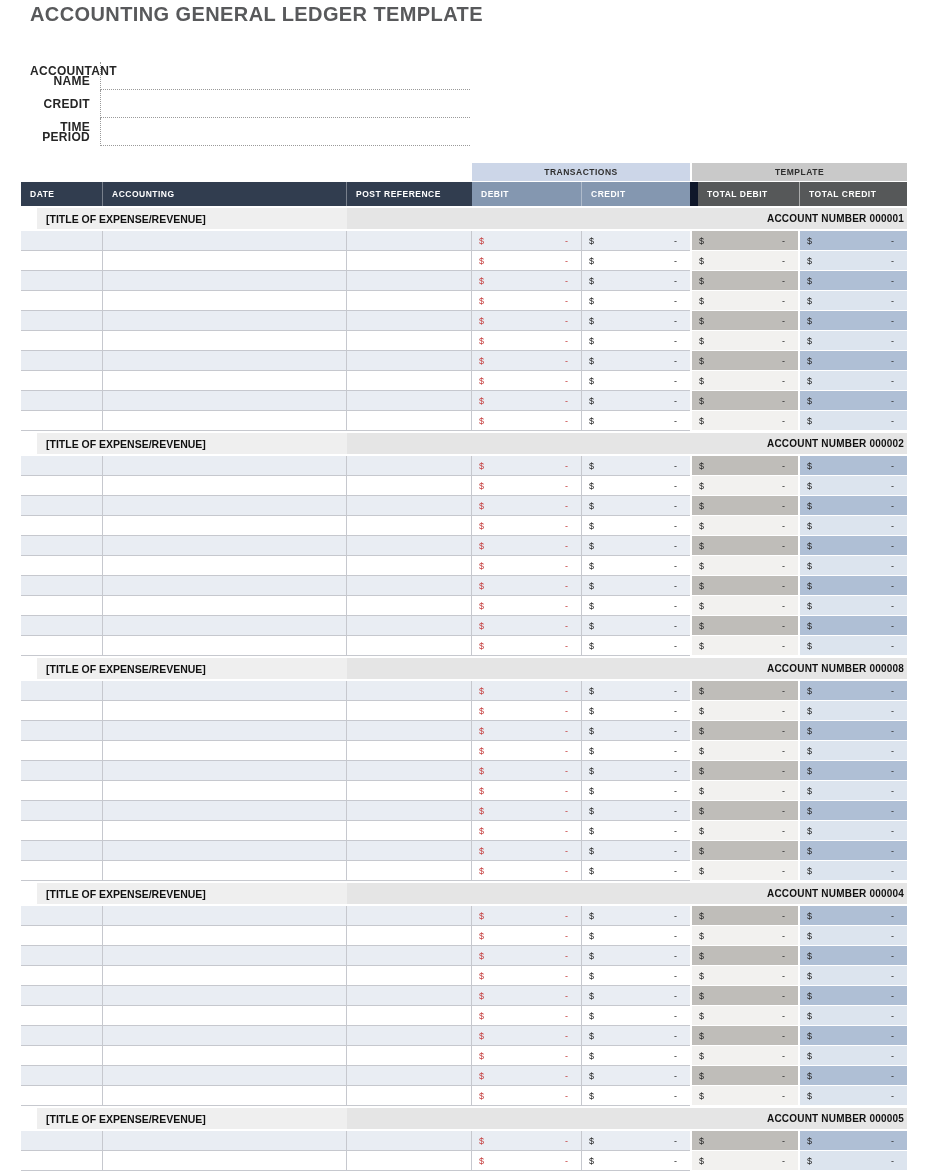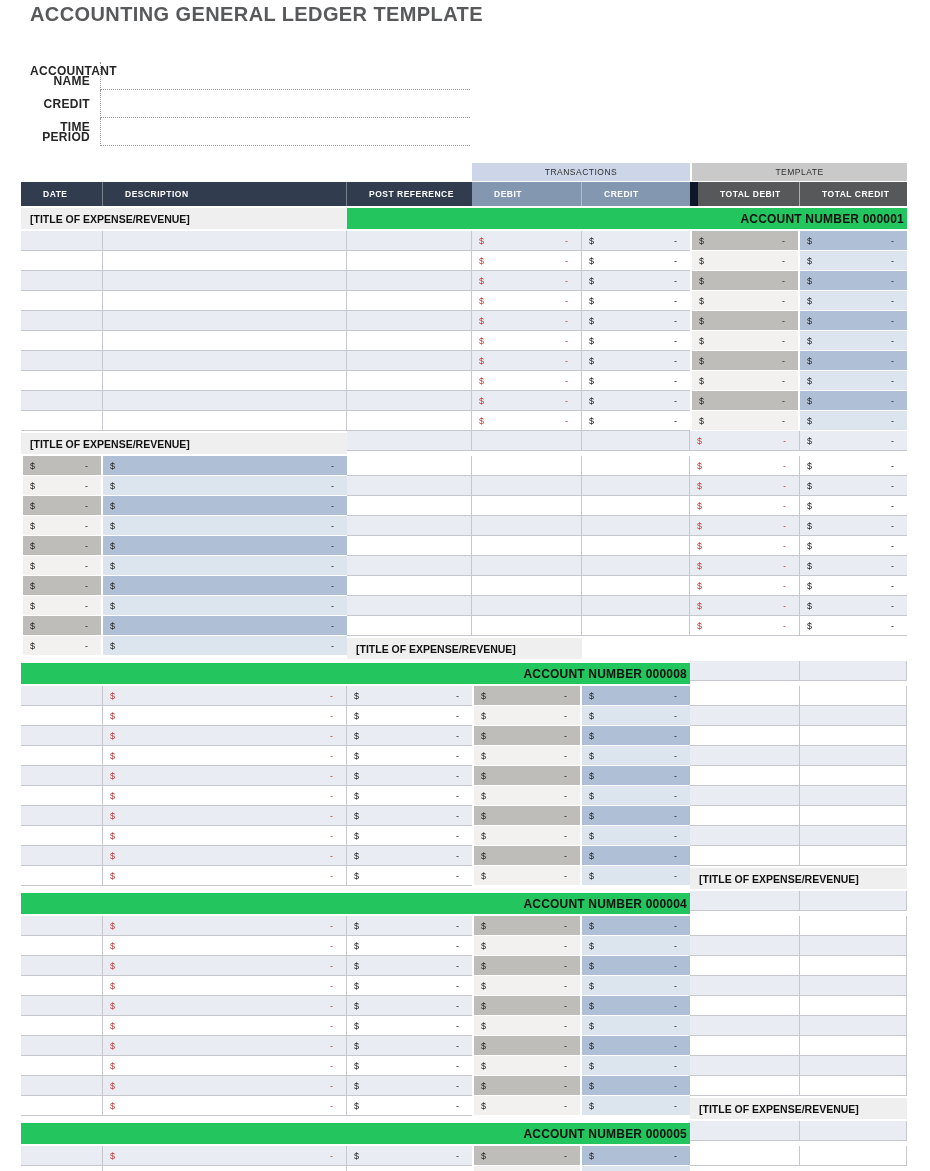--- a/index.html
+++ b/index.html
@@ -46,47 +46,47 @@
   .ledger{
     margin:17px 0 0 21px;width:886px;
     display:grid;
     grid-template-columns:82px 244px 125px 110px 108px 110px 107px;
   }
   .cell{box-sizing:border-box;}
   .band-spacer{grid-column:span 3;height:19px;background:#fff;}
   .band{
     grid-column:span 2;height:19px;
     display:flex;align-items:center;justify-content:center;
-    font-size:8.5px;font-weight:normal;color:#2e2e2e;letter-spacing:.5px;
+    font-size:8.5px;font-weight:bold;color:#2e2e2e;letter-spacing:.5px;
     border-bottom:1px solid #fff;
   }
   .band-trans{background:var(--band-blue);}
   .band-bal{background:var(--band-gray);border-left:2px solid #fff;}
   .hdr{
     height:24px;display:flex;align-items:center;
-    padding-left:22px;
+    padding-left:9px;
     font-size:8.5px;font-weight:bold;color:#fff;letter-spacing:.5px;
   }
   .hdr-navy{background:var(--navy);}
   .hdr-date,.hdr-desc,.hdr-debit{border-right:1px solid rgba(255,255,255,.35);}
   .hdr-blue{background:var(--bluegray);}
   .hdr-gray{background:var(--darkgray);}
   .hdr-tdebit{border-left:8px solid #0f172a;border-right:1px solid rgba(255,255,255,.5);}
   
   .sec-title{
     grid-column:span 2;height:25px;background:var(--sec);
     display:flex;align-items:center;padding-left:9px;
     font-size:10.5px;font-weight:bold;color:#111;
-    border-top:2px solid #fff;border-bottom:2px solid #fff;
+    border-top:2px solid #fff;border-bottom:2px solid #fff;margin-left:16px;
   }
   .sec-account{
-    grid-column:span 5;height:25px;background:#22c55e;
+    grid-column:span 5;height:25px;background:#e5e5e5;
     display:flex;align-items:center;justify-content:flex-end;
     padding-right:3px;
-    font-size:12px;font-weight:bold;color:#111;letter-spacing:.2px;
+    font-size:10px;font-weight:bold;color:#111;letter-spacing:.2px;
     border-top:2px solid #fff;border-bottom:2px solid #fff;
   }
   
   .plain{height:20px;border-right:1px solid var(--line);border-bottom:1px solid var(--line);}
   .alt{background:var(--alt);}
   .amount{
     height:20px;display:flex;align-items:center;justify-content:space-between;
     padding:0 13px 0 7px;font-size:9px;color:#262626;
   }
   .debit{border-right:1px solid var(--line);border-bottom:1px solid var(--line);color:var(--red);}
@@ -120,21 +120,21 @@
     </div>
   </div>
 
   <div class="ledger">
 
     <div class="cell band-spacer"></div>
     <div class="cell band band-trans">TRANSACTIONS</div>
     <div class="cell band band-bal">TEMPLATE</div>
 
     <div class="cell hdr hdr-navy hdr-date">DATE</div>
-    <div class="cell hdr hdr-navy hdr-desc">DESCRIPTION</div>
+    <div class="cell hdr hdr-navy hdr-desc">ACCOUNTING</div>
     <div class="cell hdr hdr-navy">POST REFERENCE</div>
     <div class="cell hdr hdr-blue hdr-debit">DEBIT</div>
     <div class="cell hdr hdr-blue">CREDIT</div>
     <div class="cell hdr hdr-gray hdr-tdebit">TOTAL DEBIT</div>
     <div class="cell hdr hdr-gray">TOTAL CREDIT</div>
 
   <div class="cell sec-title">[TITLE OF EXPENSE/REVENUE]</div>
       <div class="cell sec-account">ACCOUNT NUMBER 000001</div>
       <div class="cell plain alt"></div>
       <div class="cell plain alt"></div>
@@ -320,20 +320,21 @@
       </div>
       <div class="cell amount tdc even">
         <span>$</span>
         <span>-</span>
       </div>
       <div class="cell amount tcc even">
         <span>$</span>
         <span>-</span>
       </div>
       <div class="cell sec-title">[TITLE OF EXPENSE/REVENUE]</div>
+      <div class="cell sec-account">ACCOUNT NUMBER 000002</div>
       <div class="cell plain alt"></div>
       <div class="cell plain alt"></div>
       <div class="cell plain alt"></div>
       <div class="cell amount debit alt">
         <span>$</span>
         <span>-</span>
       </div>
       <div class="cell amount credit alt">
         <span>$</span>
         <span>-</span>

